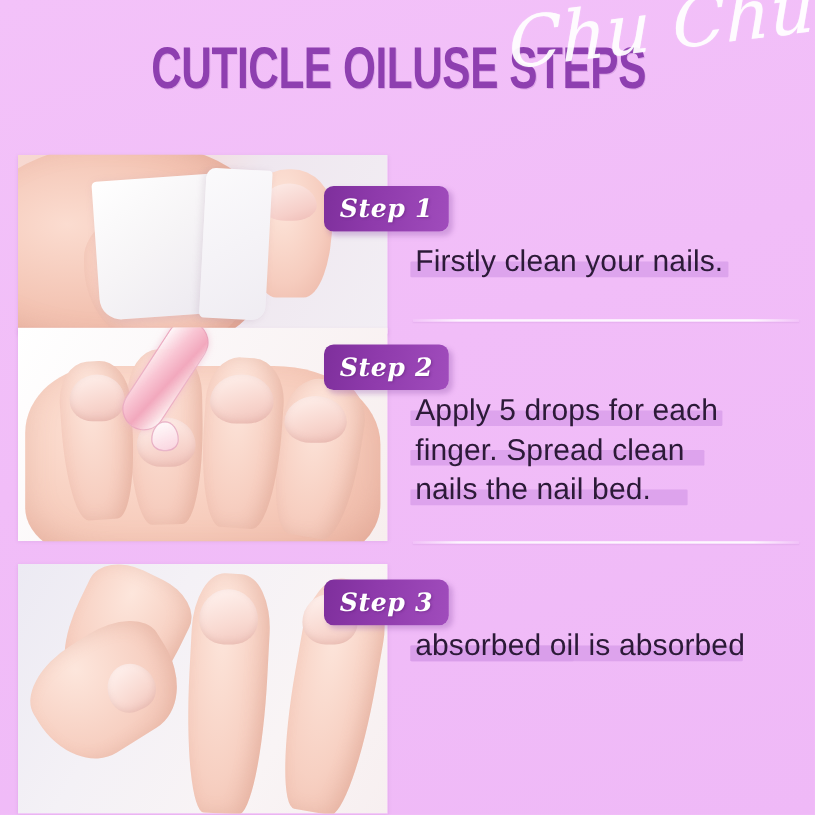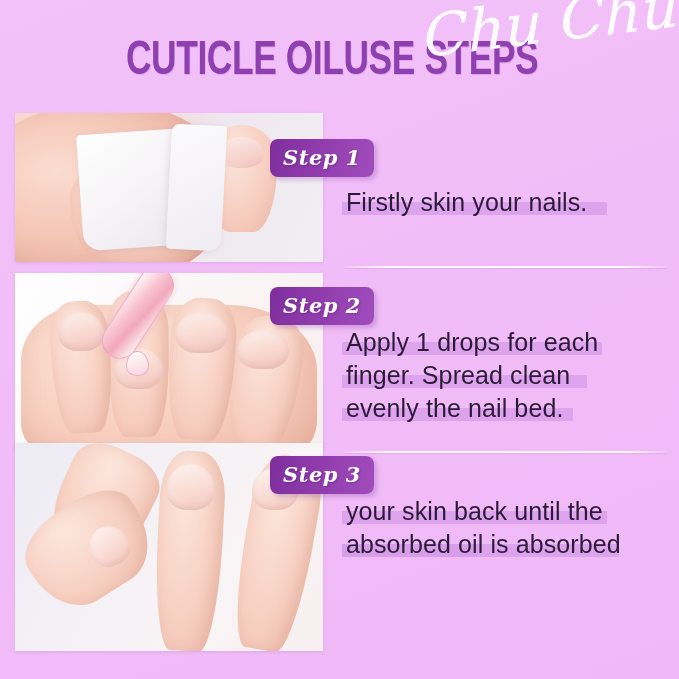--- a/index.html
+++ b/index.html
@@ -62,23 +62,23 @@
     text-shadow: 0 0 1px rgba(255,255,255,0.6);
     pointer-events: none;
   }
 
   
   .step-block {
     position: absolute;
     left: 0;
     width: 679px;
   }
-  .step-1 { top: 110px; height: 155px; }
+  .step-1 { top: 126px; height: 155px; }
   .step-2 { top: 270px; height: 182px; }
-  .step-3 { top: 440px; height: 212px; }
+  .step-3 { top: 467px; height: 212px; }
 
   .photo {
     position: absolute;
     left: 15px;
     top: 3px;
     border: 0;
     overflow: hidden;
     box-shadow: 0 1px 3px rgba(150,80,170,0.18);
   }
   .photo-1 { width: 308px; height: 149px; }
@@ -305,21 +305,21 @@
       <div class="ph1-pad2"></div>
     </div>
 
     <div class="step-badge sb-1">
       <span class="step-badge-label">Step 1</span>
     </div>
 
     <div class="step-text st-1">
       <span class="tline">
         <span class="hl" style="right: auto; width: 264.75px;"></span>
-        <span class="txt">Firstly skin your nails.</span>
+        <span class="txt">Firstly clean your nails.</span>
       </span>
     </div>
   </div>
 
   <div class="divider dv-1"></div>
 
   <div class="step-block step-2">
 
     <div class="photo photo-2">
       <div class="ph2-bg"></div>
@@ -336,29 +336,29 @@
       <div class="ph2-drip"></div>
     </div>
 
     <div class="step-badge sb-2">
       <span class="step-badge-label">Step 2</span>
     </div>
 
     <div class="step-text st-2">
       <span class="tline">
         <span class="hl" style="right: auto; width: 260.359px;"></span>
-        <span class="txt">Apply 1 drops for each</span>
+        <span class="txt">Apply 5 drops for each</span>
       </span>
       <span class="tline">
         <span class="hl" style="right: auto; width: 244.984px;"></span>
         <span class="txt">finger. Spread clean</span>
       </span>
       <span class="tline">
         <span class="hl" style="right: auto; width: 231.016px;"></span>
-        <span class="txt">evenly the nail bed.</span>
+        <span class="txt">nails the nail bed.</span>
       </span>
     </div>
   </div>
 
   <div class="divider dv-2"></div>
 
   <div class="step-block step-3">
 
     <div class="photo photo-3">
       <div class="ph3-bg"></div>
@@ -370,24 +370,20 @@
       <div class="ph3-n ph3-n2"></div>
       <div class="ph3-n ph3-n3"></div>
     </div>
 
     <div class="step-badge sb-3">
       <span class="step-badge-label">Step 3</span>
     </div>
 
     <div class="step-text st-3">
       <span class="tline">
-        <span class="hl" style="right: auto; width: 264.703px;"></span>
-        <span class="txt">your skin back until the</span>
-      </span>
-      <span class="tline">
         <span class="hl" style="right: auto; width: 277.328px;"></span>
         <span class="txt">absorbed oil is absorbed</span>
       </span>
       <span class="tline">
         <span class="hl" style="right: auto; width: 135.656px;"></span>
       </span>
     </div>
   </div>
 
 </div>

